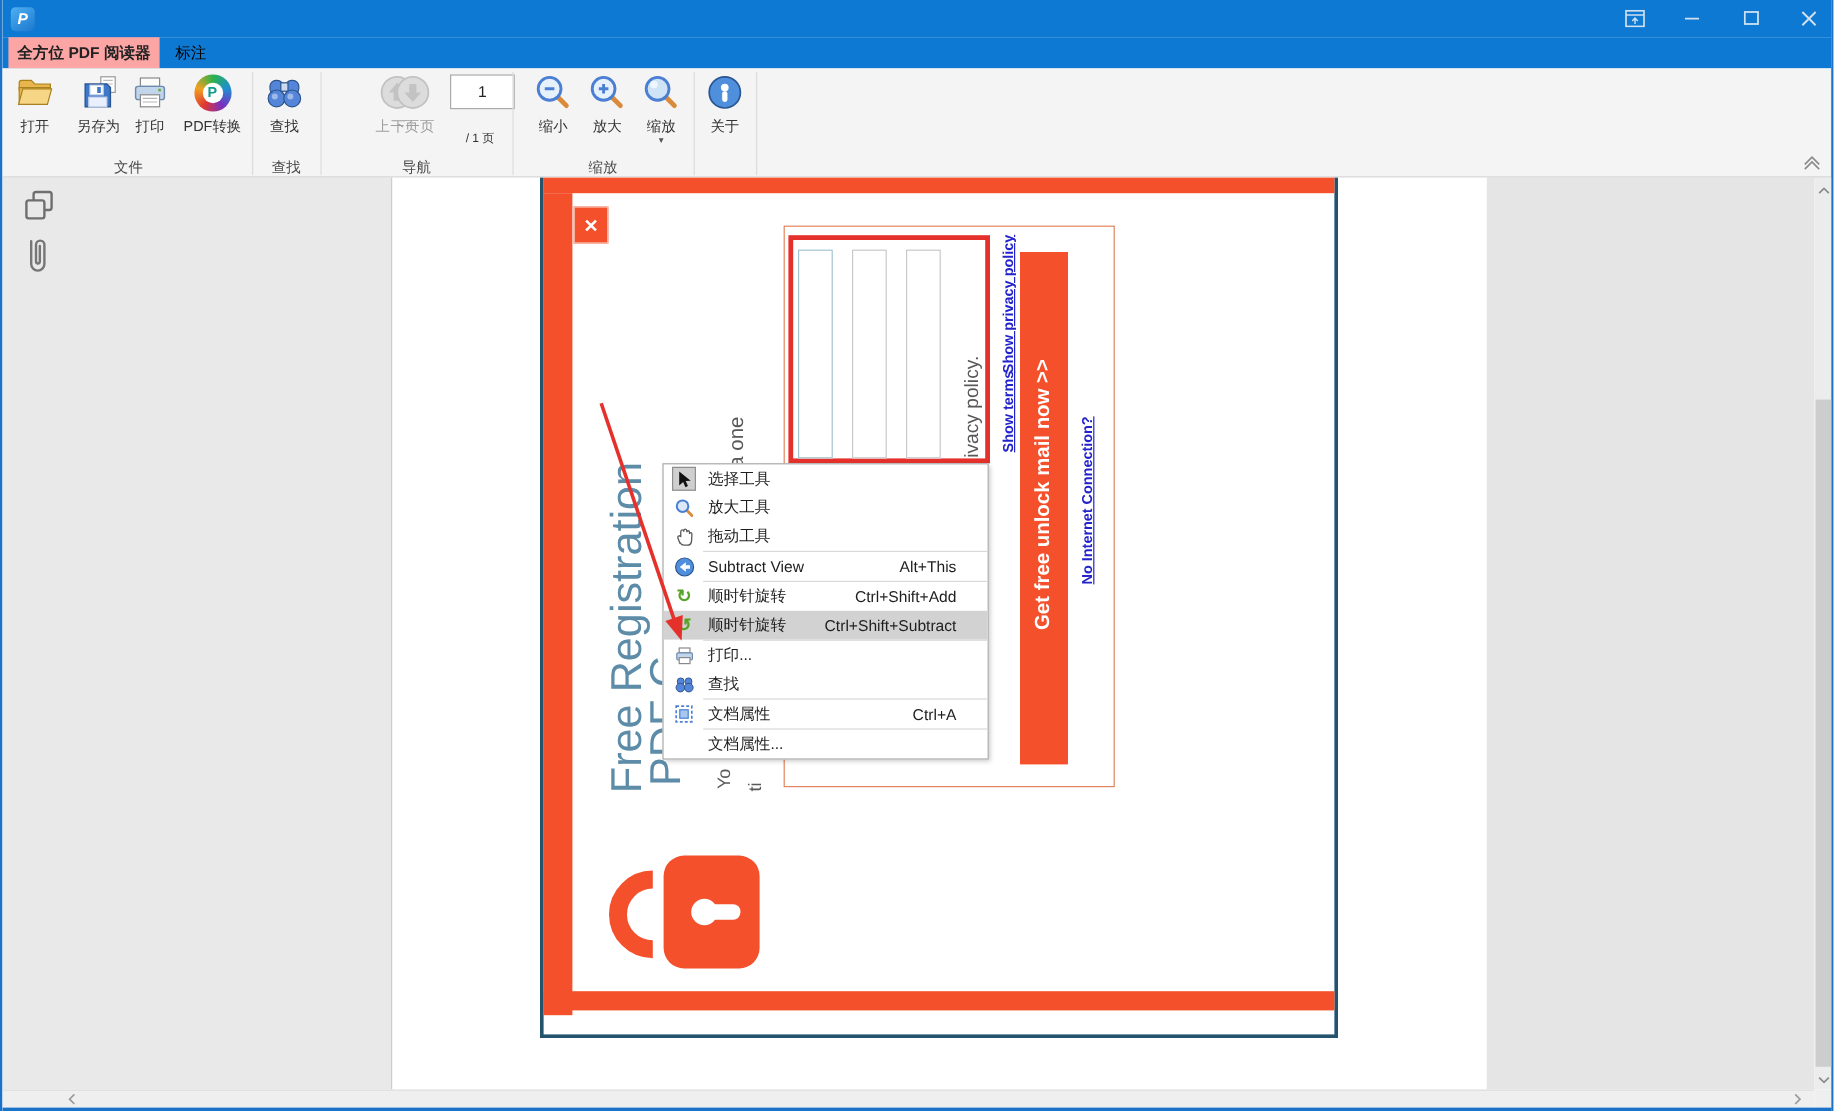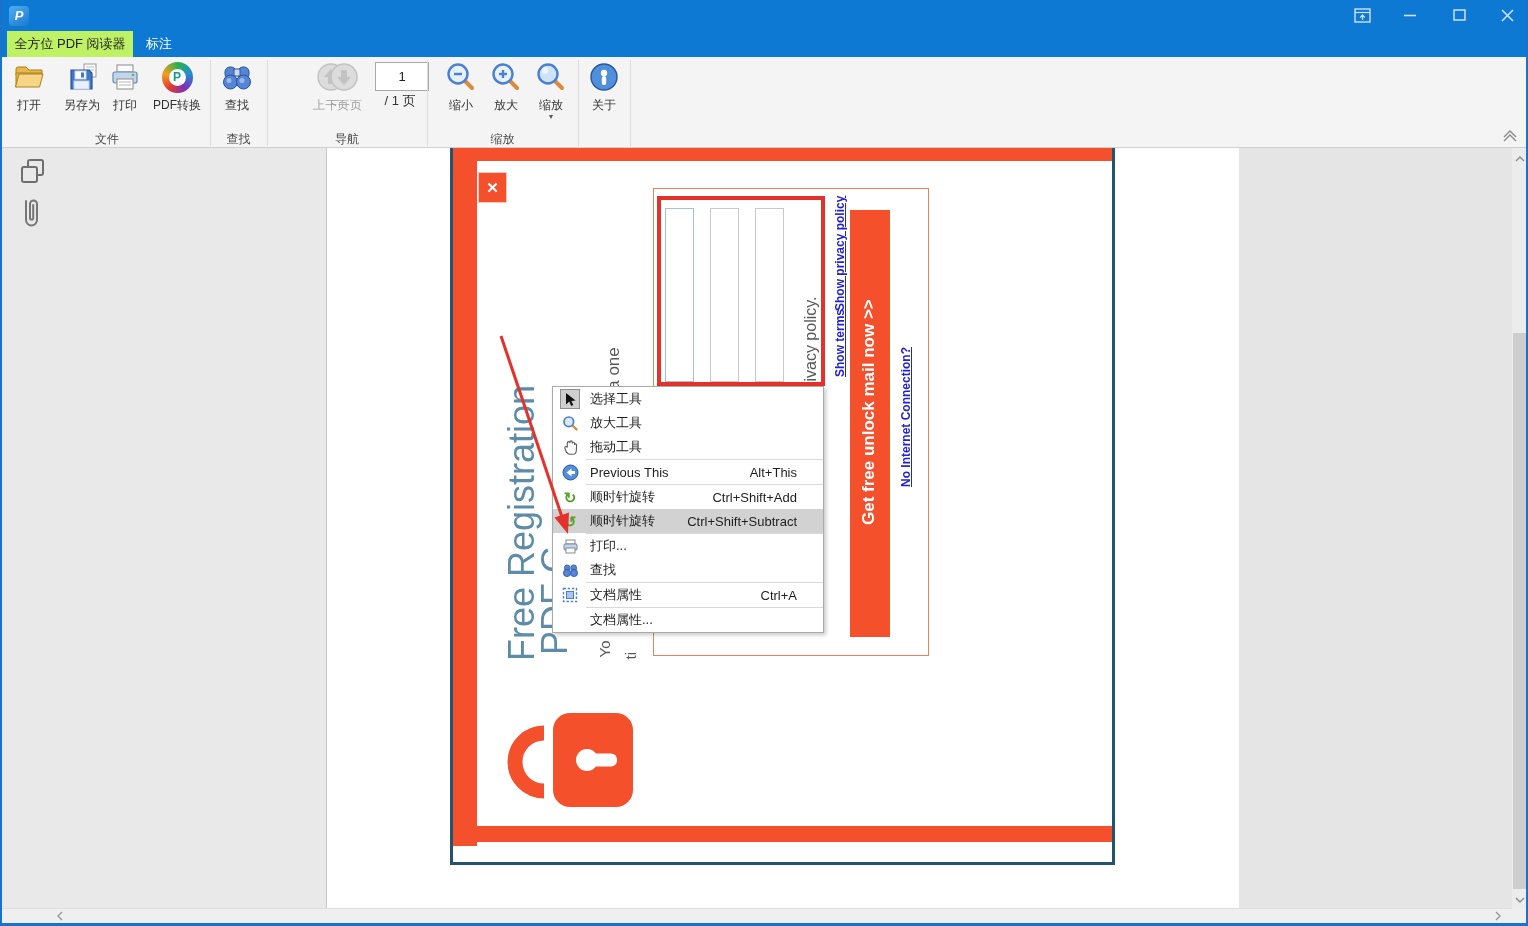--- a/index.html
+++ b/index.html
@@ -8,22 +8,22 @@
   .abs{position:absolute;}
   
   .titlebar{left:0;top:0;width:100%;height:31px;background:#0e79d2;}
   .tabrow{left:0;top:31px;width:100%;height:26px;background:#0e79d2;}
   .title-text{width:100%;text-align:center;top:8px;color:#fff;font-size:13px;letter-spacing:.3px;}
   .appicon{left:7px;top:6px;width:20px;height:20px;border-radius:4px;
            background:linear-gradient(145deg,#4fb0f2,#1b77cf);color:#fff;font-weight:bold;
            font-style:italic;font-size:13px;text-align:center;line-height:20px;}
   .winbtn{top:0;width:40px;height:30px;display:flex;align-items:center;justify-content:center;}
   .tab{top:0;height:26px;display:flex;align-items:center;justify-content:center;font-size:13px;}
-  .tab.active{background:#bef264;color:#222;}
-  .tab.inactive{color:#ffffff;}
+  .tab.active{background:#fca5a5;color:#222;font-weight:bold;}
+  .tab.inactive{color:#000000;}
   
   .ribbon{left:0;top:57px;width:100%;height:91px;background:#f4f4f4;border-bottom:1px solid #cfcfcf;box-sizing:border-box;}
   .rbtn{top:60px;width:46px;height:62px;display:flex;flex-direction:column;align-items:center;}
   .rbtn .ico{width:34px;height:34px;display:flex;align-items:center;justify-content:center;}
   .rbtn .lbl{font-size:12px;color:#333;margin-top:3px;white-space:nowrap;}
   .rbtn.disabled .lbl{color:#9f9f9f;}
   .gsep{top:60px;width:1px;height:86px;background:#dcdcdc;}
   .glabel{top:131px;height:16px;font-size:12px;color:#4a4a4a;text-align:center;}
   .pagebox{left:373px;top:62px;width:48px;height:25px;border:1px solid #a9a9a9;background:#fff;
            font-size:13px;text-align:center;color:#222;}
@@ -176,21 +176,21 @@
   <div class="abs rbtn disabled" style="left:319px;">
     <div class="ico">
       <svg width="32" height="32" viewBox="0 0 32 32">
         <circle cx="16" cy="16" r="13" fill="#dcdcdc" stroke="#c2c2c2" stroke-width="1.5"></circle>
         <path d="M16 24 L9 16 H13 V9 H19 V16 H23 Z" fill="#c3c3c3"></path>
       </svg>
     </div>
     <div class="lbl">下一页</div>
   </div>
   <input class="abs pagebox" value="1" style="">
-  <div class="abs" style="left:368px;top:92px;width:60px;text-align:center;font-size:13px;color:#333;">/ 1 页</div>
+  <div class="abs" style="left:368px;top:108px;width:60px;text-align:center;font-size:10px;color:#333;">/ 1 页</div>
   <div class="abs gsep" style="left:425px;"></div>
   <div class="abs glabel" style="left:265px;width:160px;">导航</div>
 
   <div class="abs rbtn" style="left:436px;">
     <div class="ico">
       <svg width="32" height="32" viewBox="0 0 32 32">
         <line x1="20" y1="20" x2="27" y2="27" stroke="#d98a3a" stroke-width="4" stroke-linecap="round"></line>
         <circle cx="13" cy="13" r="9.5" fill="#e7f1fb" stroke="#4a7fd4" stroke-width="2.4"></circle>
         <line x1="9" y1="13" x2="17" y2="13" stroke="#4a7fd4" stroke-width="2.4"></line>
       </svg>
@@ -323,21 +323,21 @@
       <span class="mlbl">拖动工具</span>
     </div>
     <div class="msep"></div>
     <div class="mi">
       <span class="mico">
         <svg width="17" height="17" viewBox="0 0 17 17">
           <circle cx="8.5" cy="8.5" r="7.5" fill="#4f8fdc" stroke="#2a5694"></circle>
           <path d="M4.5 8.5 L9.5 4.5 V7 H13 V10 H9.5 V12.5 Z" fill="#fff"></path>
         </svg>
       </span>
-      <span class="mlbl">Previous This</span>
+      <span class="mlbl">Subtract View</span>
       <span class="msc">Alt+This</span>
     </div>
     <div class="msep"></div>
     <div class="mi">
       <span class="mico">
           <span class="glyph-rot">↻</span>
         </span>
       <span class="mlbl">顺时针旋转</span>
       <span class="msc">Ctrl+Shift+Add</span>
     </div>

